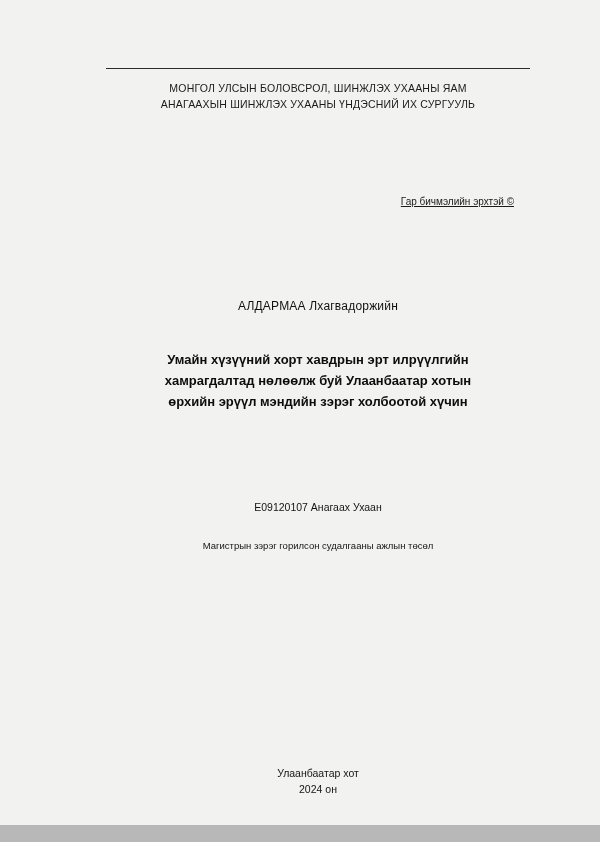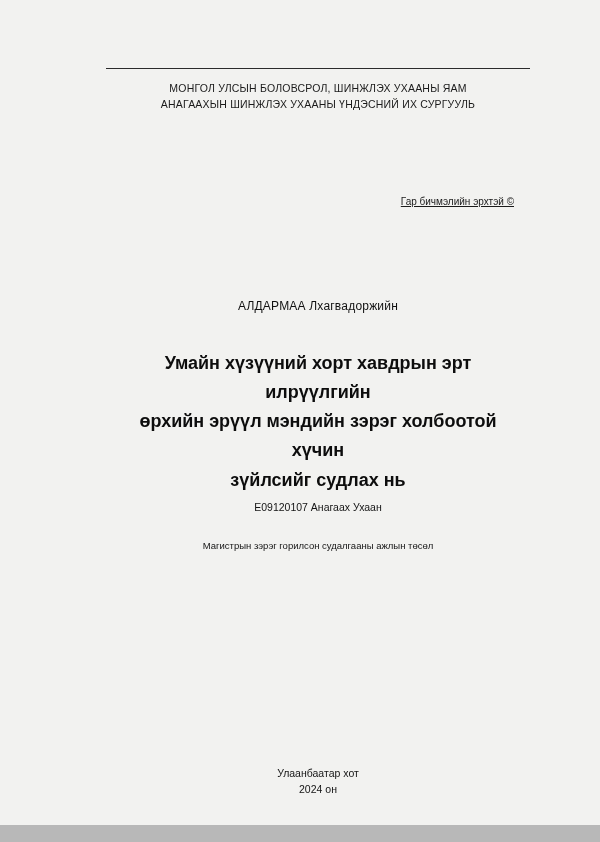--- a/index.html
+++ b/index.html
@@ -69,21 +69,21 @@
     font-size: 12px;
     color: #111;
     letter-spacing: 0.2px;
   }
   .title {
     position: absolute;
     left: 96px;
     top: 331px;
     width: 408px;
     text-align: center;
-    font-size: 18px;
+    font-size: 13px;
     font-weight: bold;
     line-height: 1.62;
     color: #0d0d0d;
   }
   .program {
     position: absolute;
     left: 0;
     top: 483px;
     width: 600px;
     text-align: center;
@@ -123,22 +123,22 @@
       <span class="line">МОНГОЛ УЛСЫН БОЛОВСРОЛ, ШИНЖЛЭХ УХААНЫ ЯАМ</span>
       <span class="line">АНАГААХЫН ШИНЖЛЭХ УХААНЫ ҮНДЭСНИЙ ИХ СУРГУУЛЬ</span>
     </div>
 
     <div class="copyright">Гар бичмэлийн эрхтэй ©</div>
 
     <div class="author">АЛДАРМАА Лхагвадоржийн</div>
 
     <div class="title">
       <span class="line">Умайн хүзүүний хорт хавдрын эрт илрүүлгийн</span>
+      <span class="line">хамрагдалтад нөлөөлж буй Улаанбаатар хотын</span>
       <span class="line">өрхийн эрүүл мэндийн зэрэг холбоотой хүчин</span>
-      <span class="line">зүйлсийг судлах нь</span>
     </div>
 
     <div class="program">E09120107 Анагаах Ухаан</div>
 
     <div class="doc-type">Магистрын зэрэг горилсон судалгааны ажлын төсөл</div>
 
     <div class="footer">
       <span class="line">Улаанбаатар хот</span>
       <span class="line">2024 он</span>
     </div>

